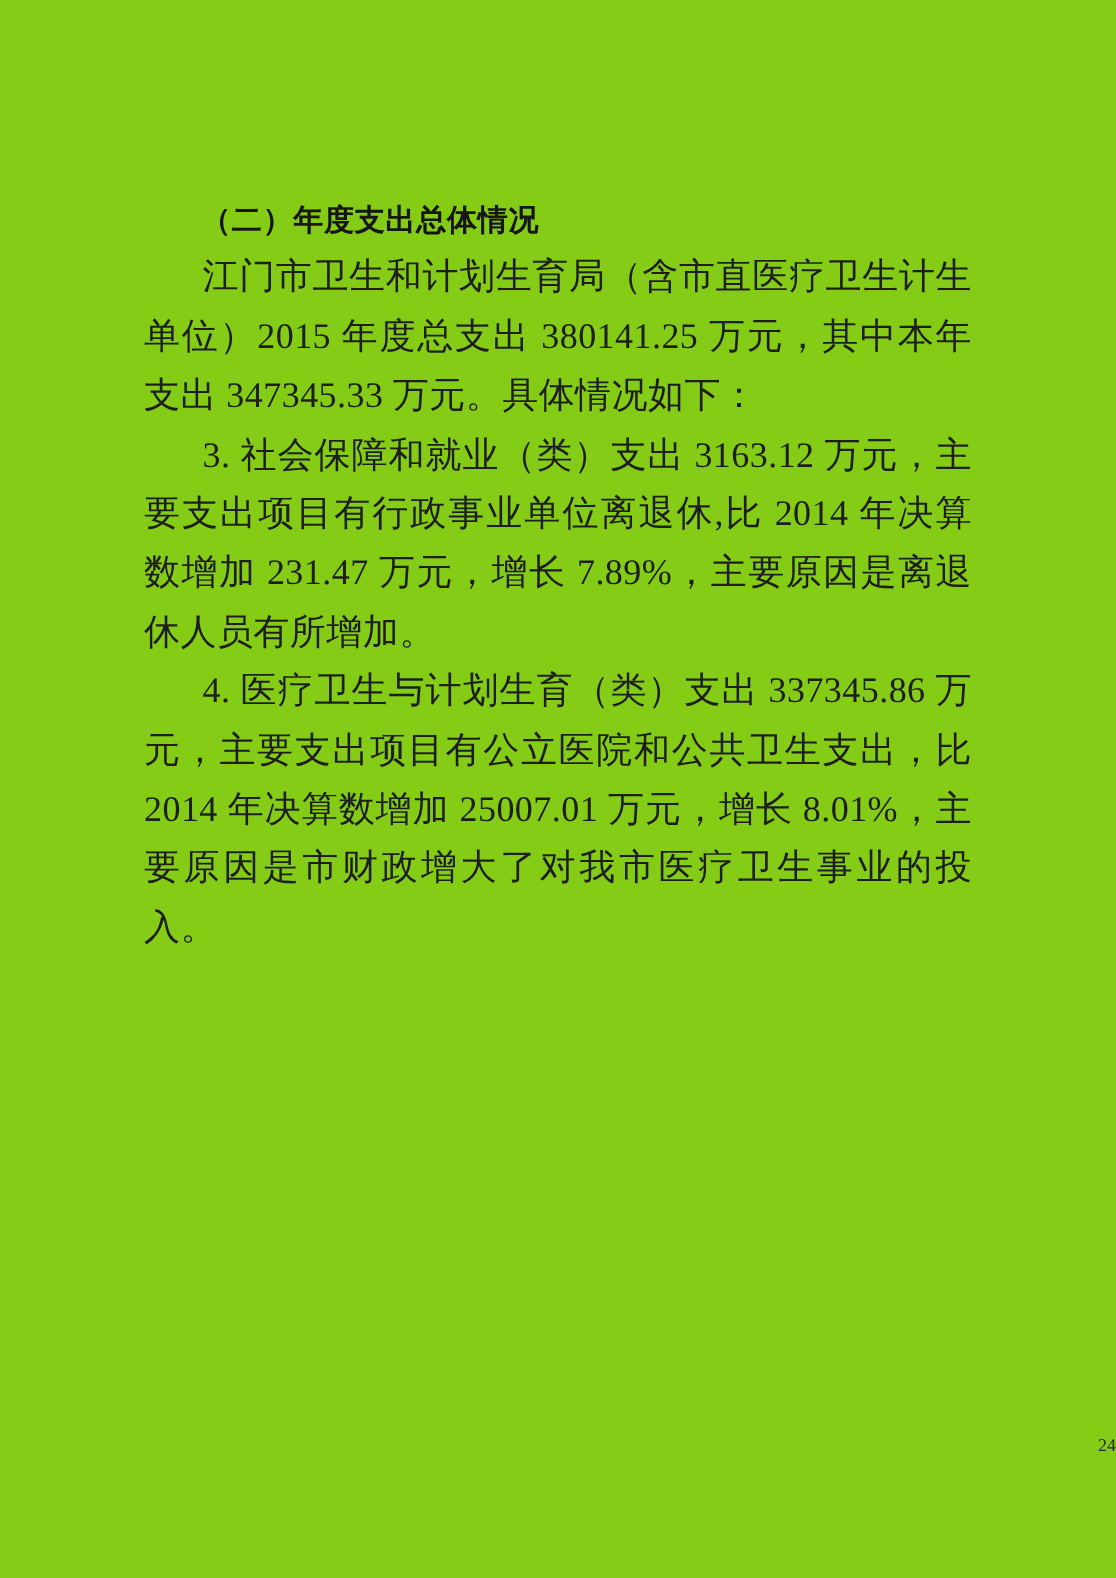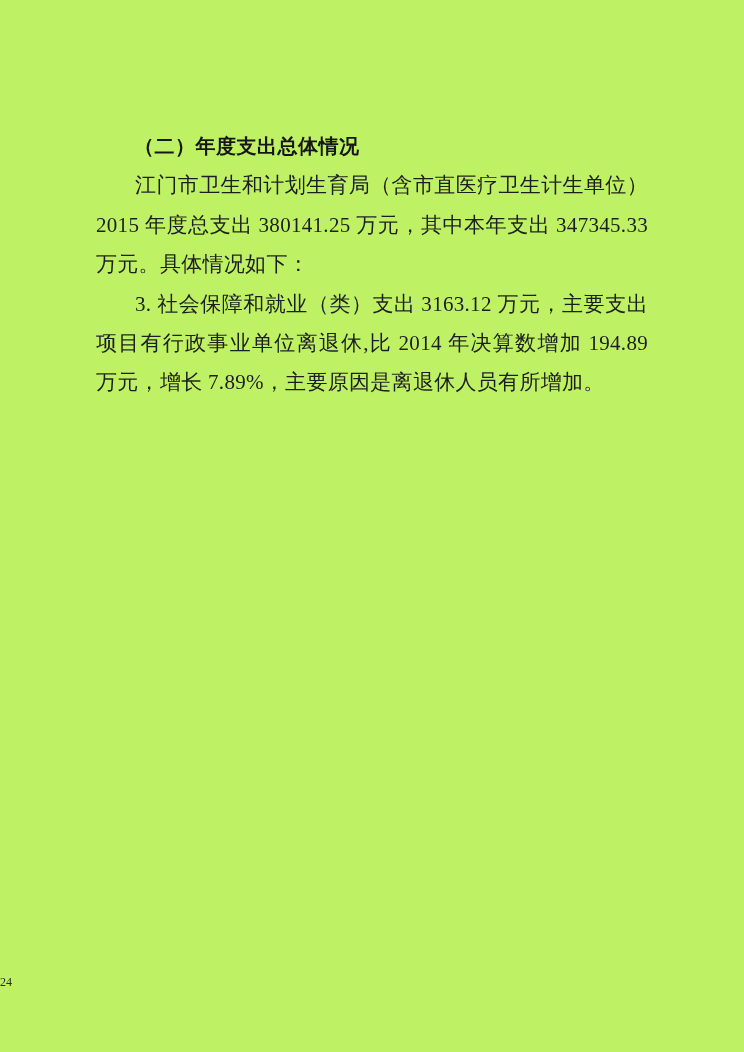--- a/index.html
+++ b/index.html
@@ -4,21 +4,21 @@
 <style>
   html, body {
     margin: 0;
     padding: 0;
     background: #ffffff;
   }
   .page {
     position: relative;
     width: 744px;
     height: 1052px;
-    background: #bef264;
+    background: #84cc16;
     overflow: hidden;
     font-family: "Liberation Serif", "DejaVu Serif", serif;
     color: #1e1e1e;
   }
   .content {
     position: absolute;
     left: 96px;
     top: 127px;
     width: 552px;
   }
@@ -27,42 +27,42 @@
     font-family: "DejaVu Sans", "Liberation Sans", sans-serif;
     font-size: 20px;
     font-weight: bold;
     line-height: 39.4px;
     text-indent: 38px;
     letter-spacing: 0.5px;
     color: #161616;
   }
   .para {
     margin: 0;
-    font-size: 21px;
+    font-size: 24px;
     line-height: 39.4px;
     text-align: justify;
     text-indent: 39px;
     letter-spacing: 0.3px;
     word-break: break-all;
   }
   .page-number {
     position: absolute;
     left: 0;
     right: 0;
     top: 956px;
-    text-align: left;
+    text-align: right;
     font-size: 12px;
     color: #2a2a2a;
     font-family: "Liberation Serif", "DejaVu Serif", serif;
-    margin-top: 19px;
   }
 </style>
 </head>
 <body>
 
 <div class="page">
   <div class="content">
     <h2 class="heading">（二）年度支出总体情况</h2>
     <p class="para">江门市卫生和计划生育局（含市直医疗卫生计生单位）2015 年度总支出 380141.25 万元，其中本年支出 347345.33 万元。具体情况如下：</p>
-    <p class="para">3. 社会保障和就业（类）支出 3163.12 万元，主要支出项目有行政事业单位离退休,比 2014 年决算数增加 194.89 万元，增长 7.89%，主要原因是离退休人员有所增加。</p>
+    <p class="para">3. 社会保障和就业（类）支出 3163.12 万元，主要支出项目有行政事业单位离退休,比 2014 年决算数增加 231.47 万元，增长 7.89%，主要原因是离退休人员有所增加。</p>
+    <p class="para">4. 医疗卫生与计划生育（类）支出 337345.86 万元，主要支出项目有公立医院和公共卫生支出，比 2014 年决算数增加 25007.01 万元，增长 8.01%，主要原因是市财政增大了对我市医疗卫生事业的投入。</p>
   </div>
   <div class="page-number">24</div>
 </div>
 
 </body></html>

